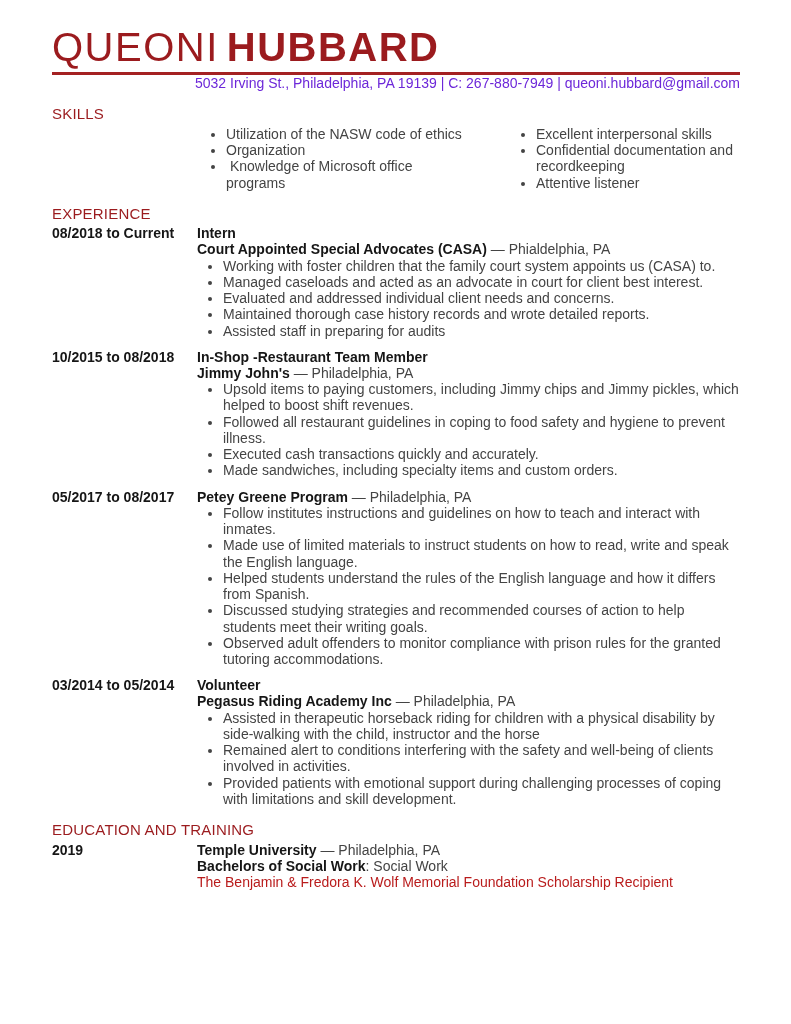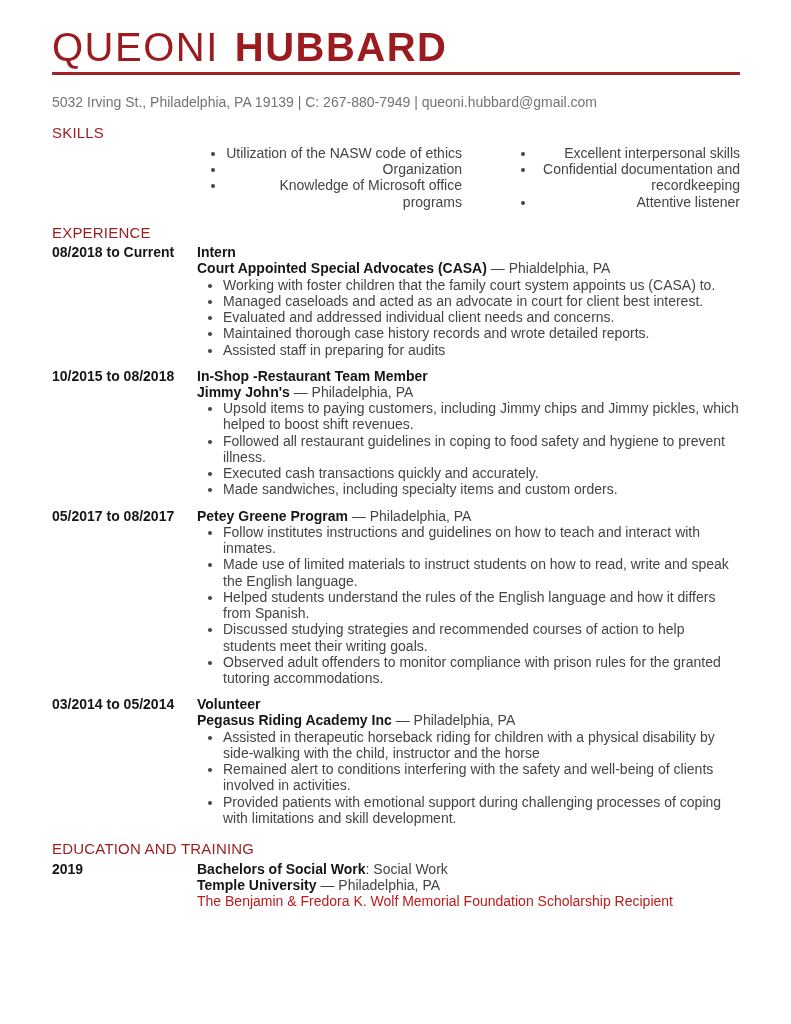--- a/index.html
+++ b/index.html
@@ -18,45 +18,46 @@
   
   .name {
     margin: 0;
     font-size: 40px;
     line-height: 1.08;
     font-weight: 400;
     color: #9b1b1e;
     letter-spacing: 1.5px;
     white-space: nowrap;
   }
-  .name .last { font-weight: 700; margin-left: 16px; }
+  .name .last { font-weight: 700; margin-left: 8px; }
   .rule {
     height: 3px;
     background: #a42122;
     margin-top: 3px;
   }
   .contact {
-    margin-top: 19px;
+    margin-top: 0;
     font-size: 14px;
-    color: #737373;
+    color: #6d28d9;
+    text-align: right;
   }
   
   h2 {
     margin: 14px 0 3px 0;
     font-size: 15px;
     font-weight: 400;
     color: #9b1b1e;
     letter-spacing: 0.2px;
   }
   
   .skills-cols { display: flex; margin-left: 148px; }
   .skills-cols ul { margin: 0; padding-left: 26px; list-style: disc; }
   .skills-col-left { width: 236px; flex-shrink: 0; }
   .skills-col-right { flex: 1; margin-left: 48px !important; }
-  .skills-cols li { white-space: pre-wrap; text-align: right; }
+  .skills-cols li { white-space: pre-wrap; }
   li::marker { color: #444444; }
   
   .row { display: flex; }
   .job { margin-bottom: 10px; }
   .dates {
     width: 145px;
     flex-shrink: 0;
     font-weight: 700;
     color: #161616;
   }
@@ -151,20 +152,20 @@
         </ul>
       </div>
     </div>
   </section>
 
   <section>
     <h2>EDUCATION AND TRAINING</h2>
     <div class="row">
       <div class="dates">2019</div>
       <div class="job-body">
+        <div><span class="b">Temple University</span><span> — Philadelphia, PA</span></div>
         <div><span class="b">Bachelors of Social Work</span><span>: Social Work</span></div>
-        <div><span class="b">Temple University</span><span> — Philadelphia, PA</span></div>
         <div class="edu-note">The Benjamin &amp; Fredora K. Wolf Memorial Foundation Scholarship Recipient</div>
       </div>
     </div>
   </section>
 
 </div>
 
 </body></html>

